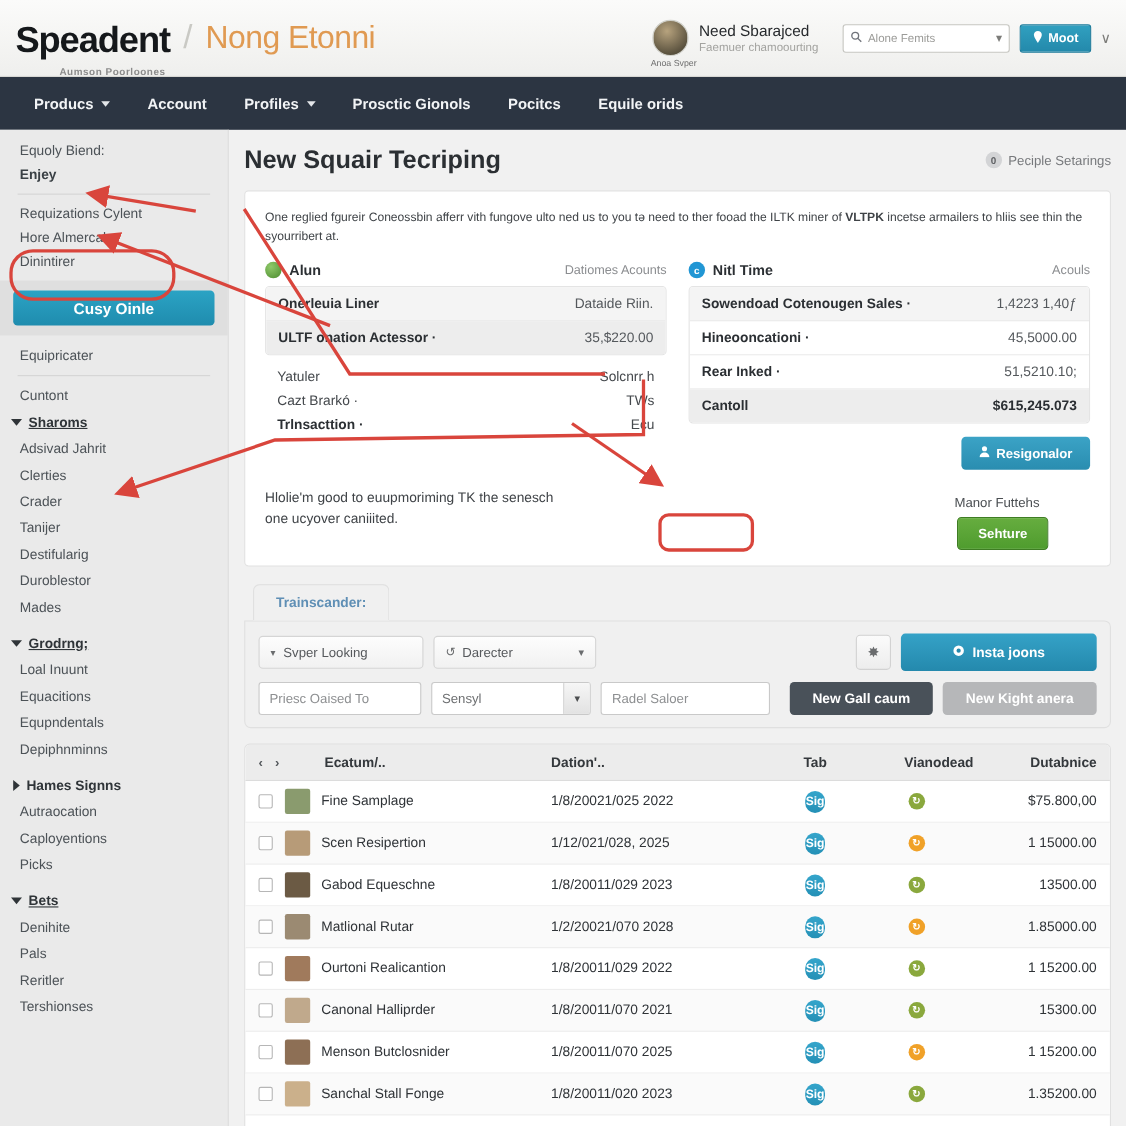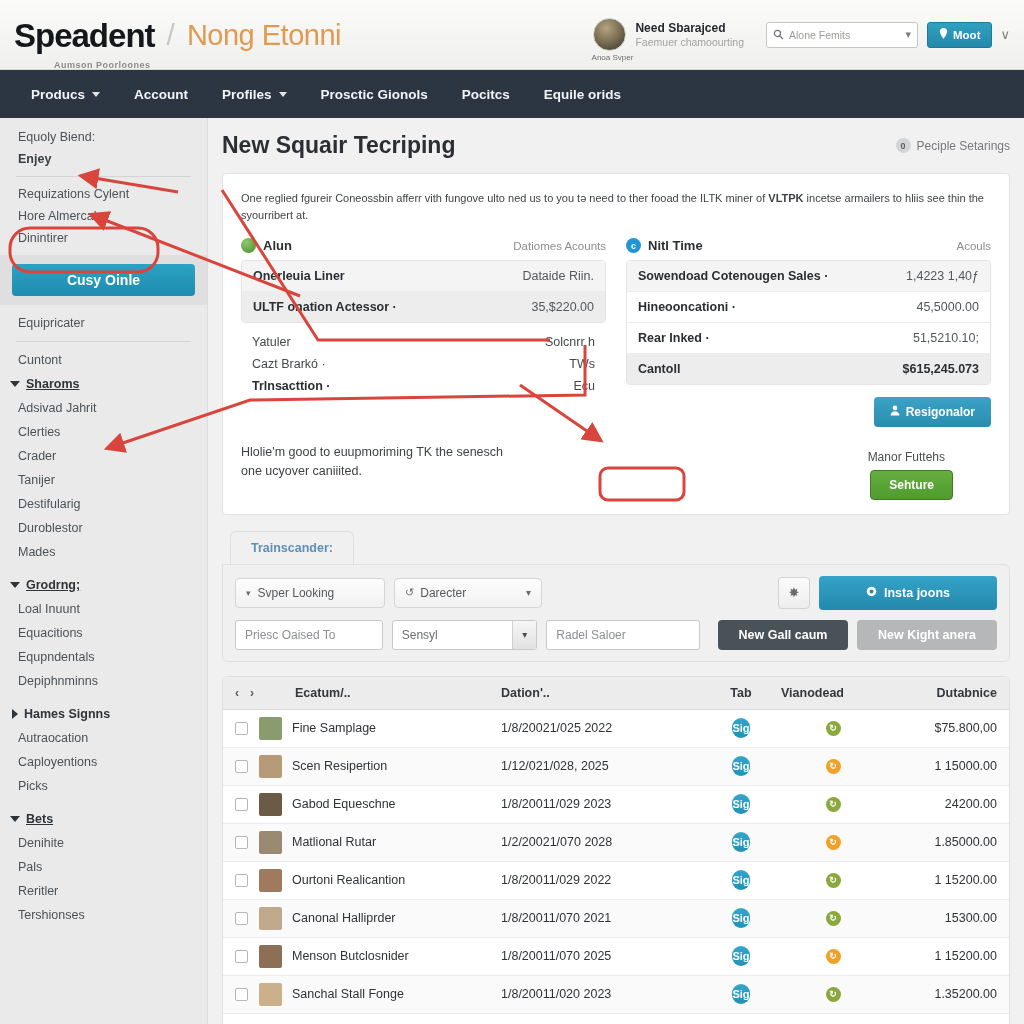--- a/index.html
+++ b/index.html
@@ -33,21 +33,21 @@
   .user-block { display: flex; align-items: center; gap: 9px; }
   .avatar-lg {
     width: 33px; height: 33px; border-radius: 50%;
     background: radial-gradient(circle at 40% 30%, #b7a37e, #5e5541 70%, #3c3a2e);
     border: 1px solid #cfcfc8; position: relative; flex: none;
   }
   .avatar-name {
     position: absolute; top: 34px; left: -12px; font-size: 8px;
     color: #6d6d6d; width: 60px; text-align: center;
   }
-  .user-text .u1 { font-size: 12px; font-weight: bold; color: #26292c; }
+  .user-text .u1 { font-size: 14px; font-weight: normal; color: #26292c; }
   .user-text .u2 { font-size: 10.5px; color: #a3a3a0; margin-top: 1px; }
 
   .hdr-search {
     margin-left: 22px; width: 152px; height: 26px;
     border: 1px solid #c6c6c1; border-radius: 3px; background: #fff;
     display: flex; align-items: center; padding: 0 6px; gap: 5px;
   }
   .hdr-search .txt { font-size: 10.5px; color: #9b9b98; flex: 1; }
   .hdr-btn {
     margin-left: 9px; height: 26px; padding: 0 11px; border-radius: 3px;
@@ -239,21 +239,21 @@
   }
   .thead {
     display: flex; align-items: center; background: #ececec;
     padding: 9px 12px; font-size: 12.5px; font-weight: bold; color: #34383c;
     border-bottom: 1px solid #dcdcdc;
   }
   .c-nav { width: 50px; display: flex; gap: 11px; color: #54585c; font-size: 12px; }
   .c-name { flex: 1; padding-left: 10px; }
   .c-date { width: 200px; }
   .c-tab  { width: 80px; text-align: center; }
-  .c-vi   { width: 104px; text-align: left; }
+  .c-vi   { width: 104px; text-align: right; }
   .c-amt  { width: 112px; text-align: right; }
 
   .trow {
     display: flex; align-items: center; padding: 7px 12px;
     font-size: 12.5px; color: #2f3337; border-bottom: 1px solid #ededed;
   }
   .trow.alt { background: #fafafa; }
   .cb {
     width: 13px; height: 13px; border: 1px solid #b6b6b6; border-radius: 2px;
     background: #fff; flex: none;
@@ -585,21 +585,21 @@
             </div>
             <div class="trow">
               <span class="cb"></span>
               <span class="av" style="background:#6b5a44;"></span>
               <span class="c-name">Gabod Equeschne</span>
               <span class="c-date">1/8/20011/029 2023</span>
               <span class="c-tab"><span class="pill">Sig</span></span>
               <span class="c-vi">
                 <span class="dot" style="background:#8aa83d;">↻</span>
               </span>
-              <span class="c-amt">24200.00</span>
+              <span class="c-amt">13500.00</span>
             </div>
             <div class="trow alt">
               <span class="cb"></span>
               <span class="av" style="background:#9b8a72;"></span>
               <span class="c-name">Matlional Rutar</span>
               <span class="c-date">1/2/20021/070 2028</span>
               <span class="c-tab"><span class="pill">Sig</span></span>
               <span class="c-vi">
                 <span class="dot" style="background:#f0a128;">↻</span>
               </span>

